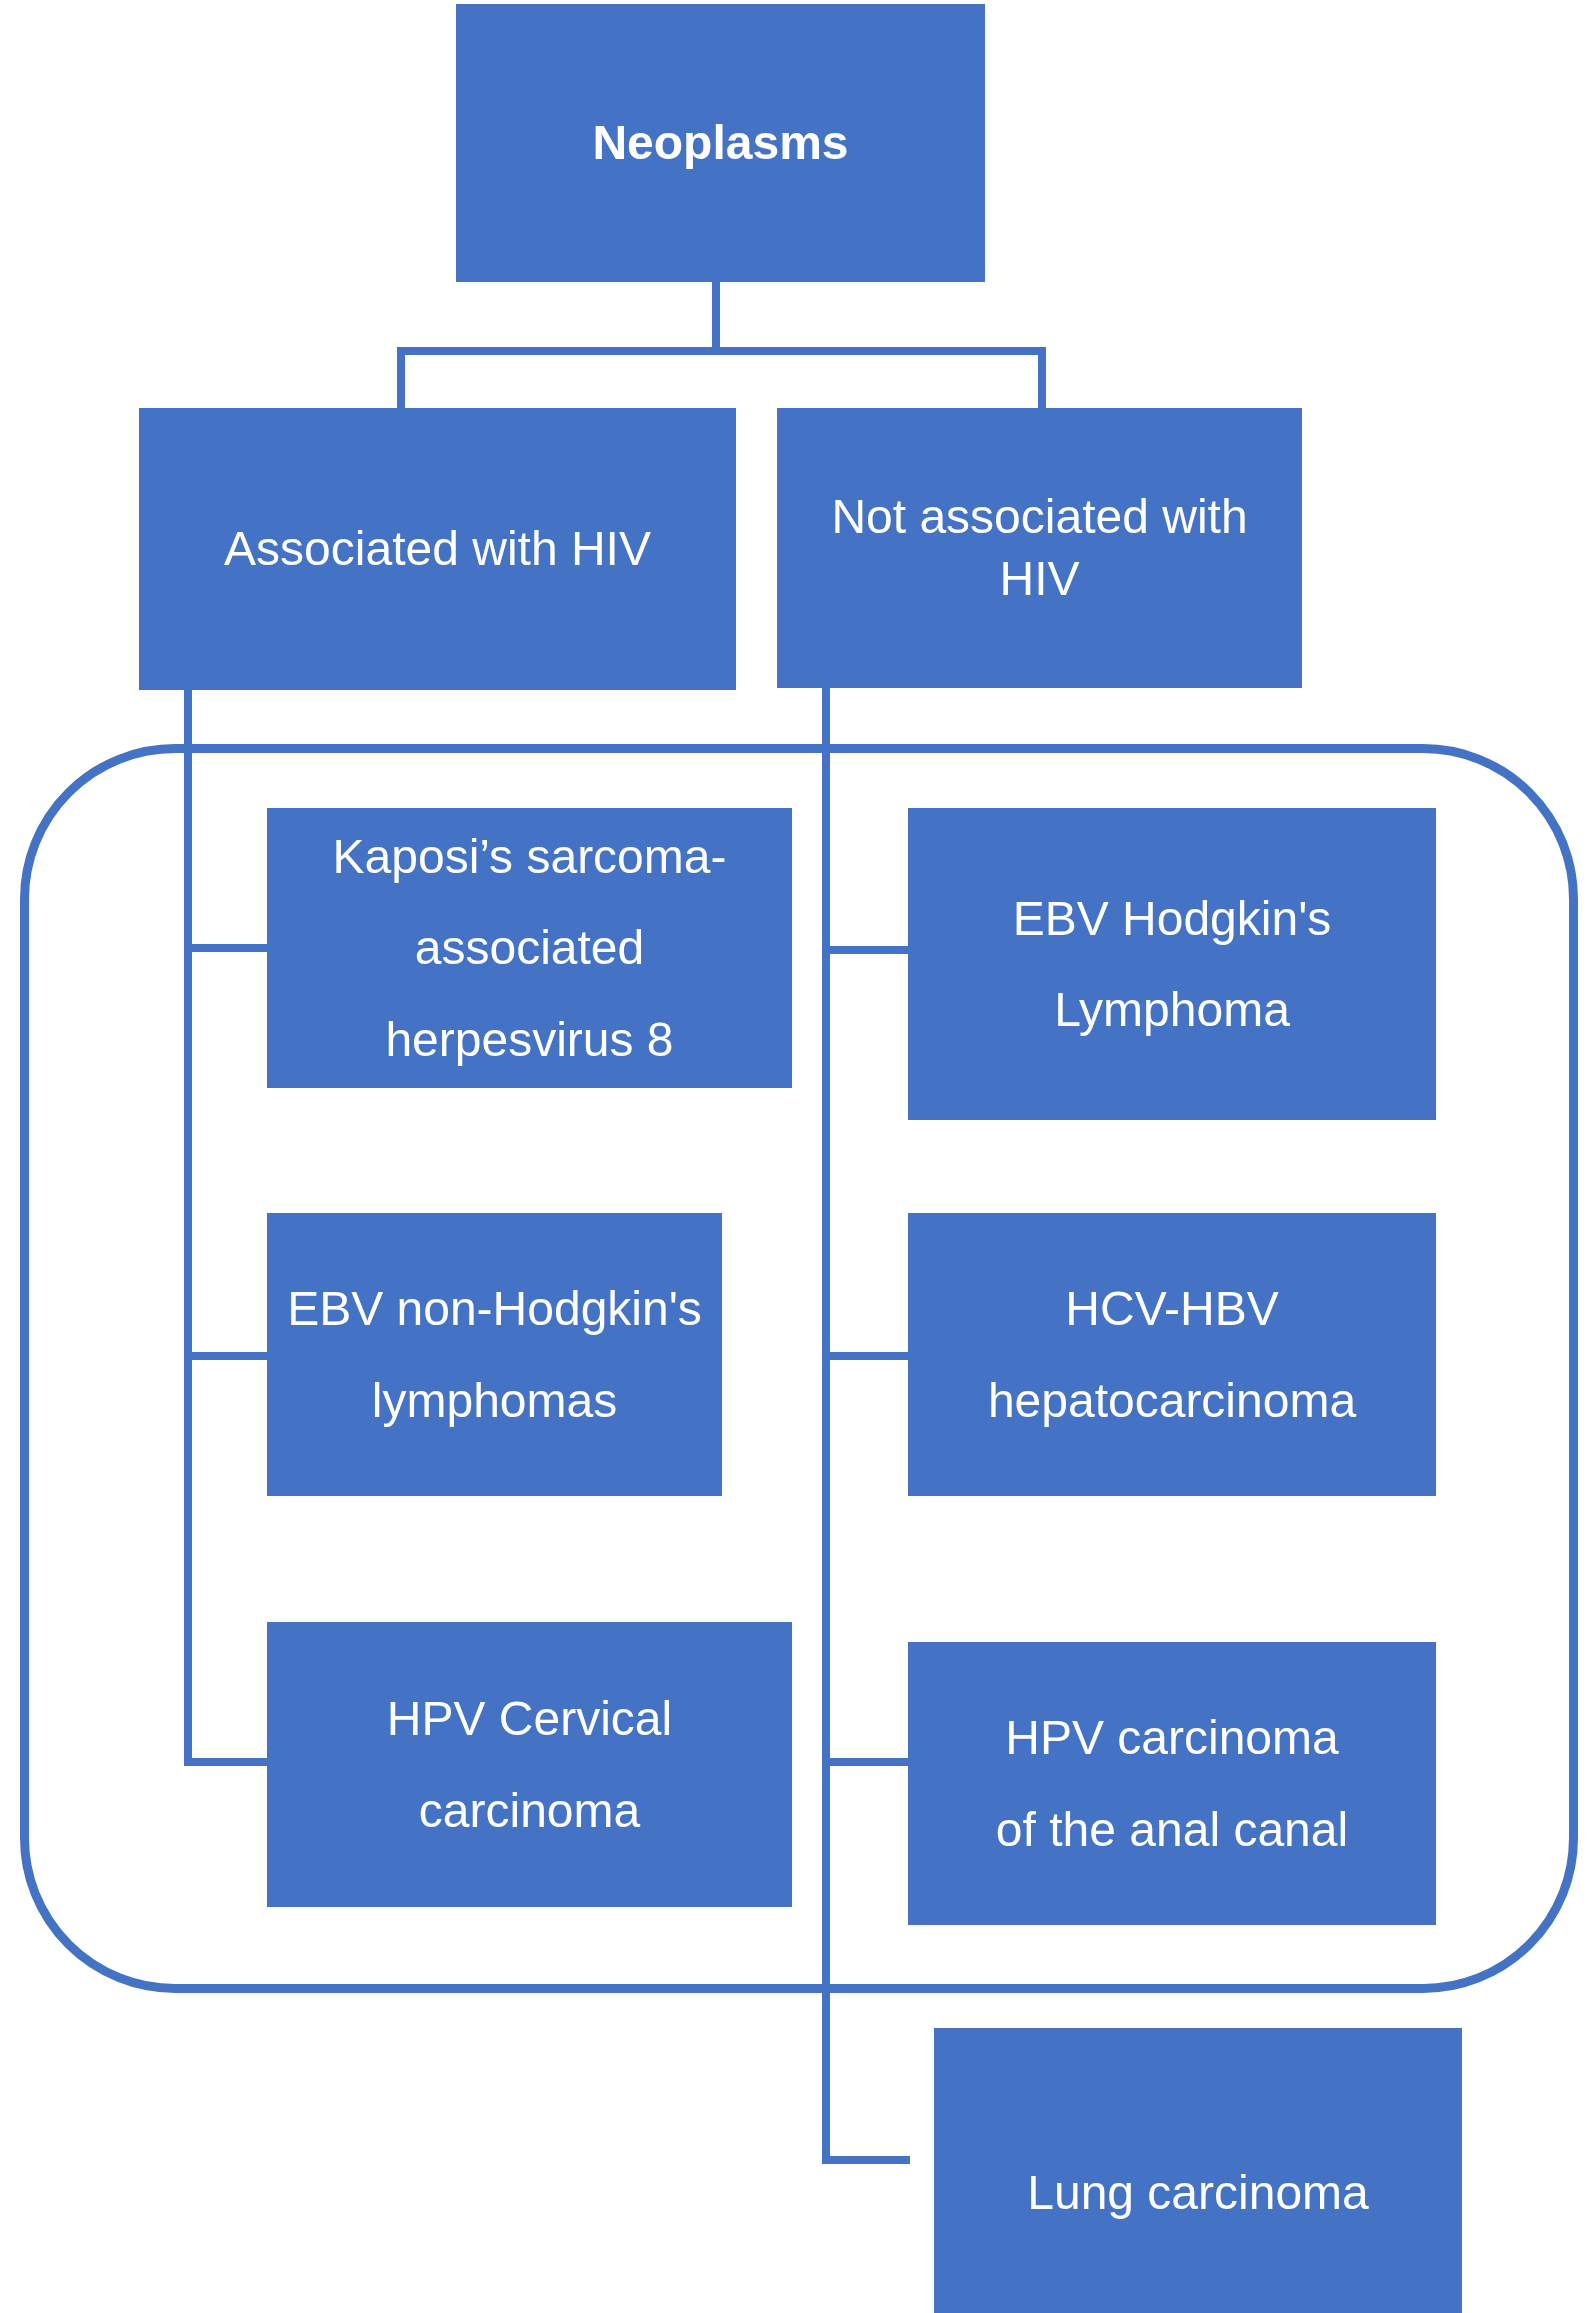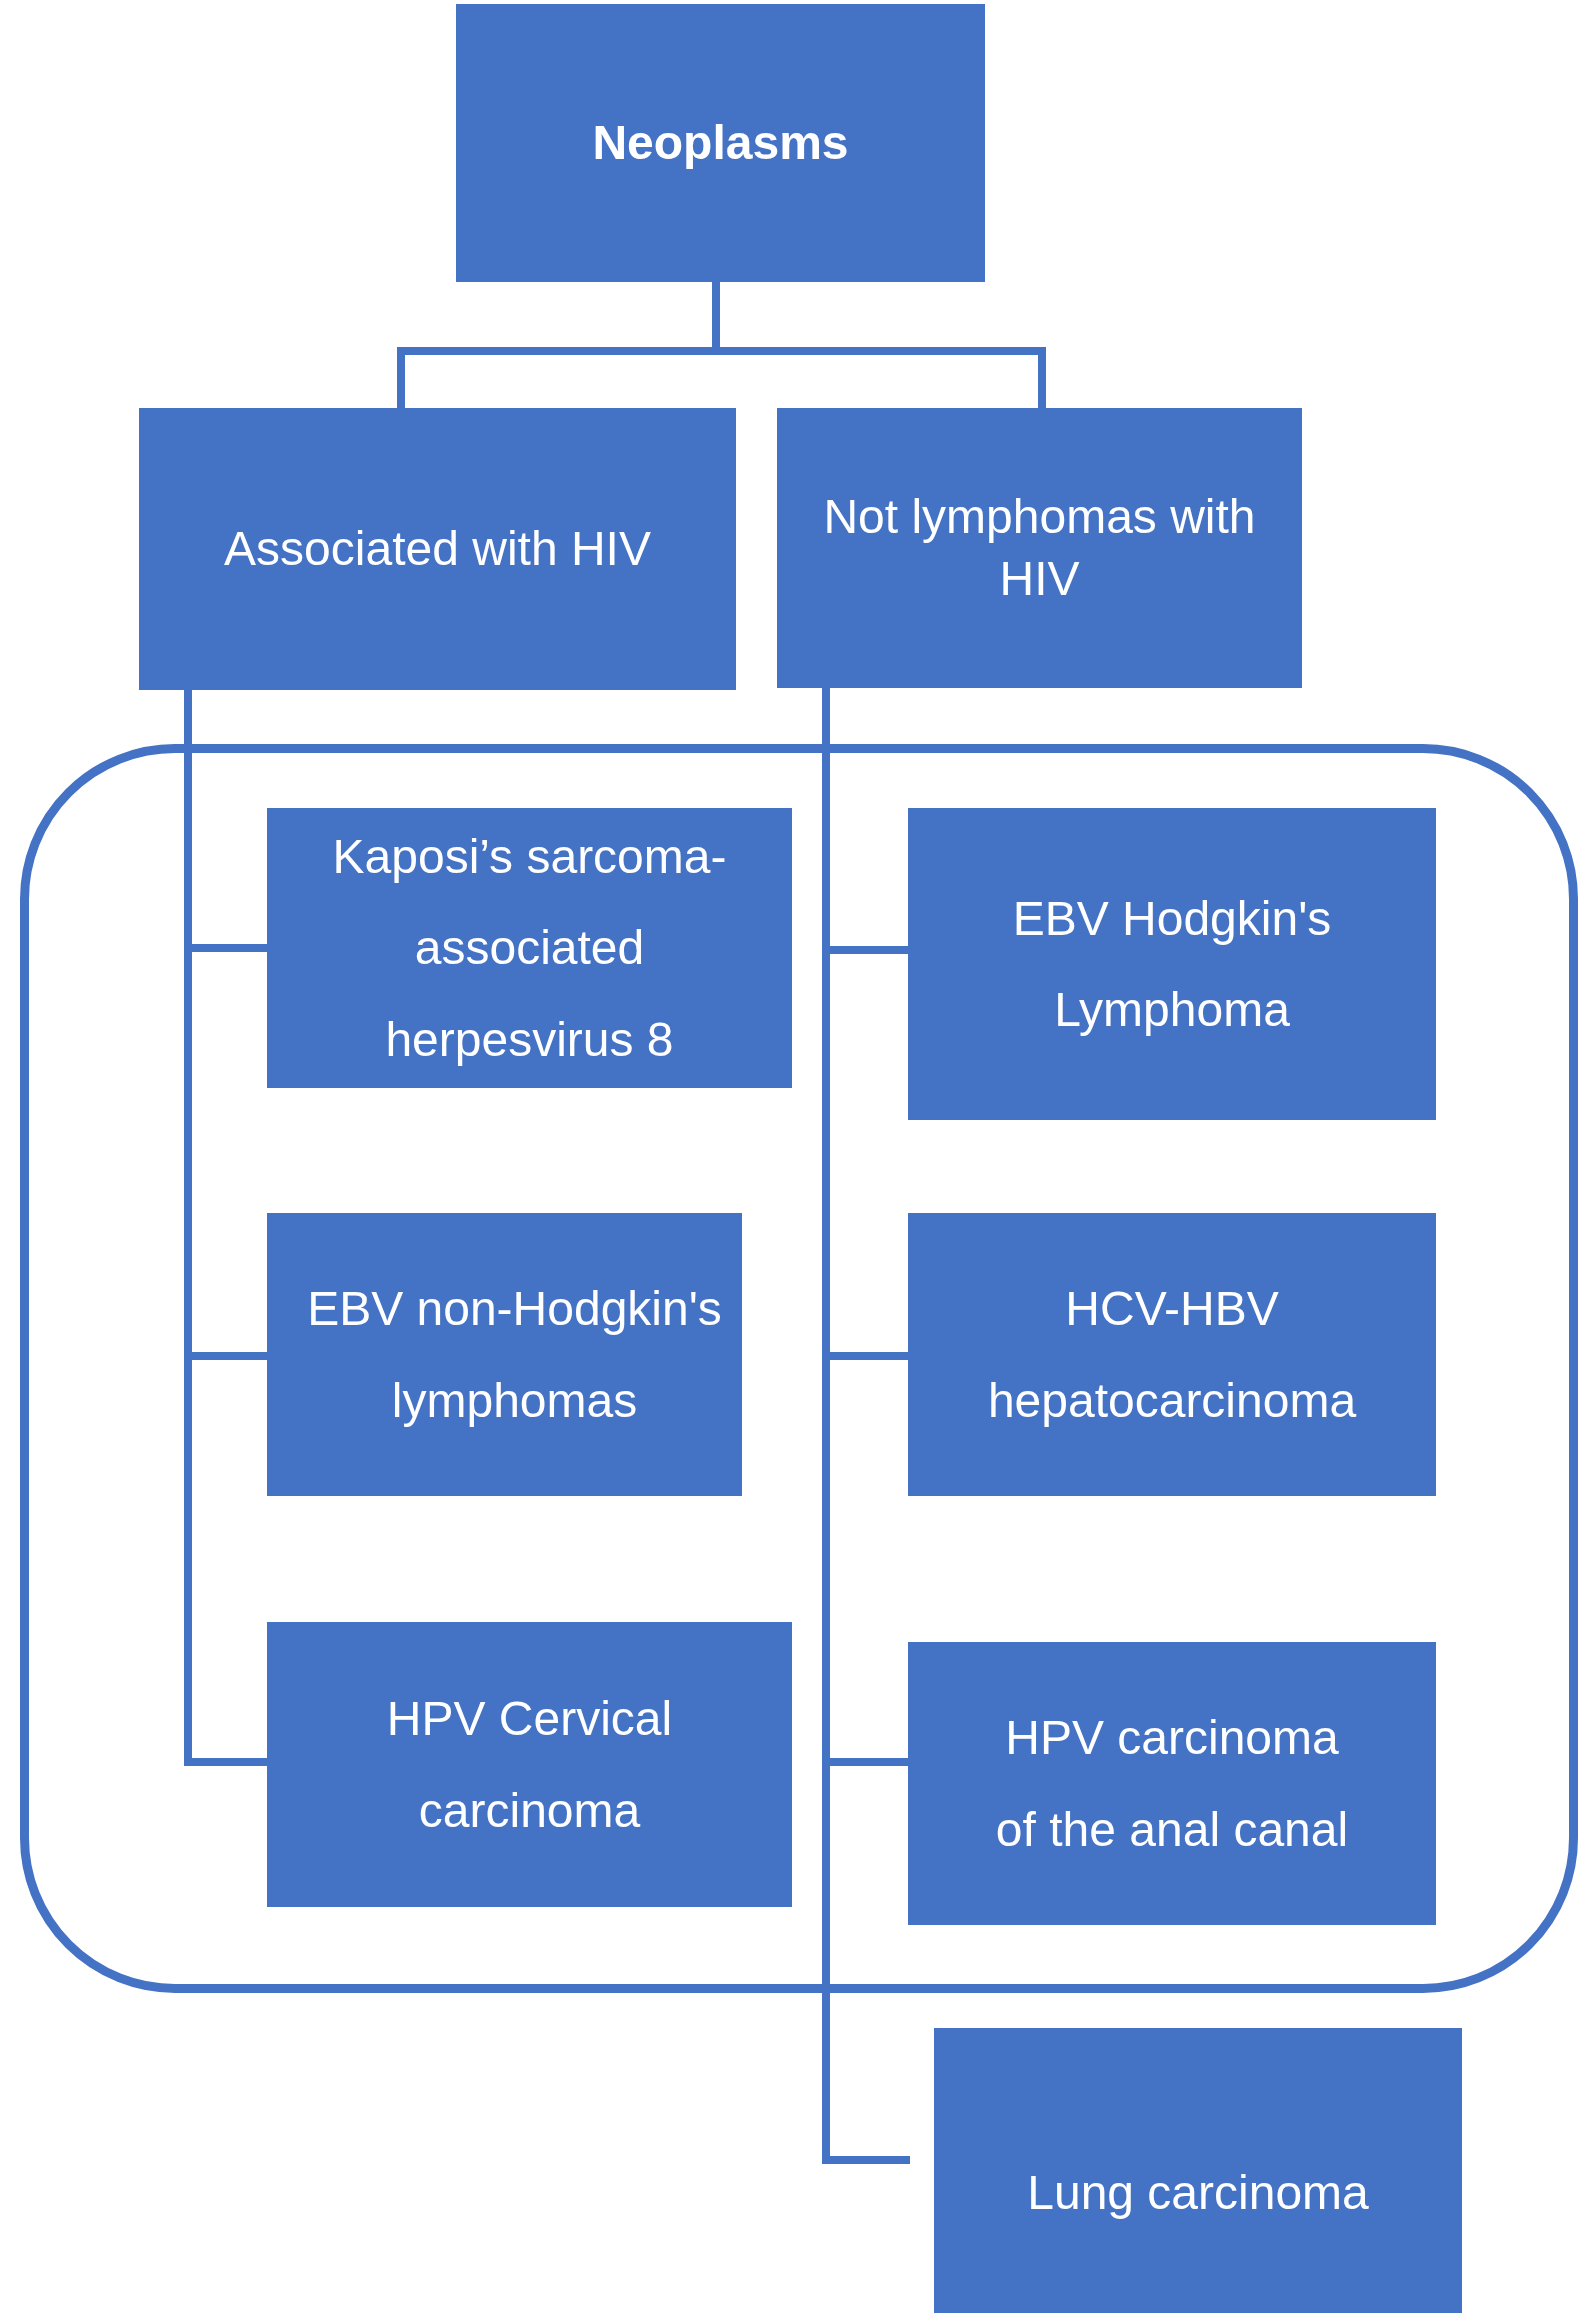--- a/index.html
+++ b/index.html
@@ -68,36 +68,36 @@
 
   <div class="node tight" style="left:456px; top:4px; width:529px; height:278px;font-weight:bold;">
     <span>Neoplasms</span>
   </div>
 
   <div class="node tight" style="left:139px; top:408px; width:597px; height:282px;">
     <span>Associated with HIV</span>
   </div>
 
   <div class="node tight" style="left:777px; top:408px; width:525px; height:280px;">
-    <span>Not lymphomas with
+    <span>Not associated with
 HIV</span>
   </div>
 
   <div class="node loose" style="left:267px; top:808px; width:525px; height:280px;">
     <span>Kaposi’s sarcoma-
 associated
 herpesvirus 8</span>
   </div>
 
   <div class="node loose" style="left:908px; top:808px; width:528px; height:312px;">
     <span>EBV Hodgkin's
 Lymphoma</span>
   </div>
 
-  <div class="node loose" style="left:267px; top:1213px; width:455px; height:283px;padding-left:20px;">
+  <div class="node loose" style="left:267px; top:1213px; width:455px; height:283px;">
     <span>EBV non-Hodgkin's
 lymphomas</span>
   </div>
 
   <div class="node loose" style="left:908px; top:1213px; width:528px; height:283px;">
     <span>HCV-HBV
 hepatocarcinoma</span>
   </div>
 
   <div class="node loose" style="left:267px; top:1622px; width:525px; height:285px;">

